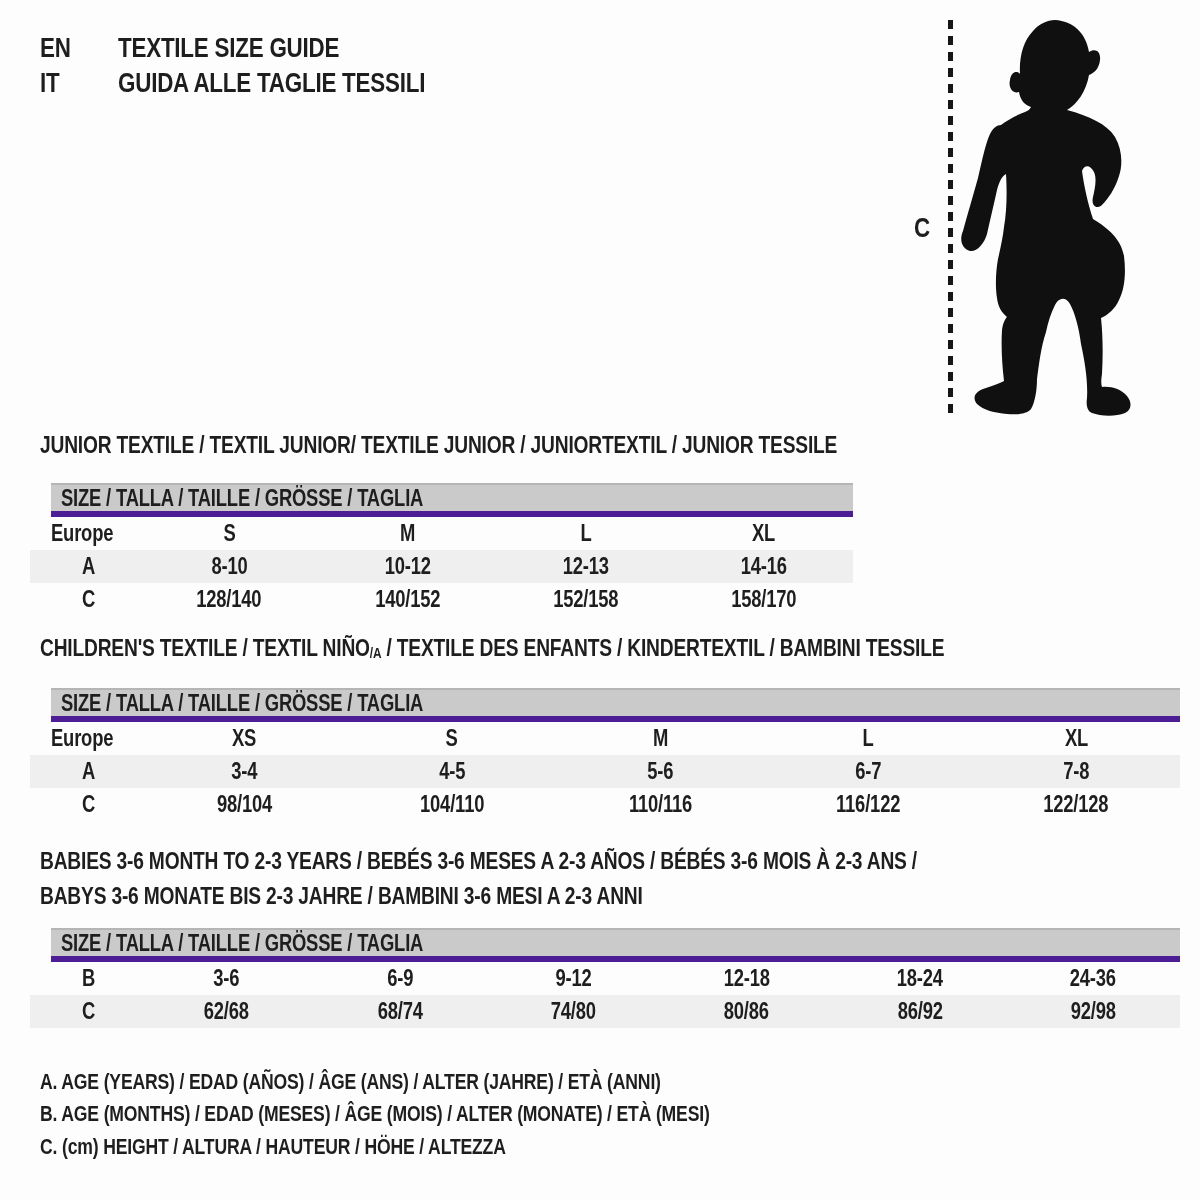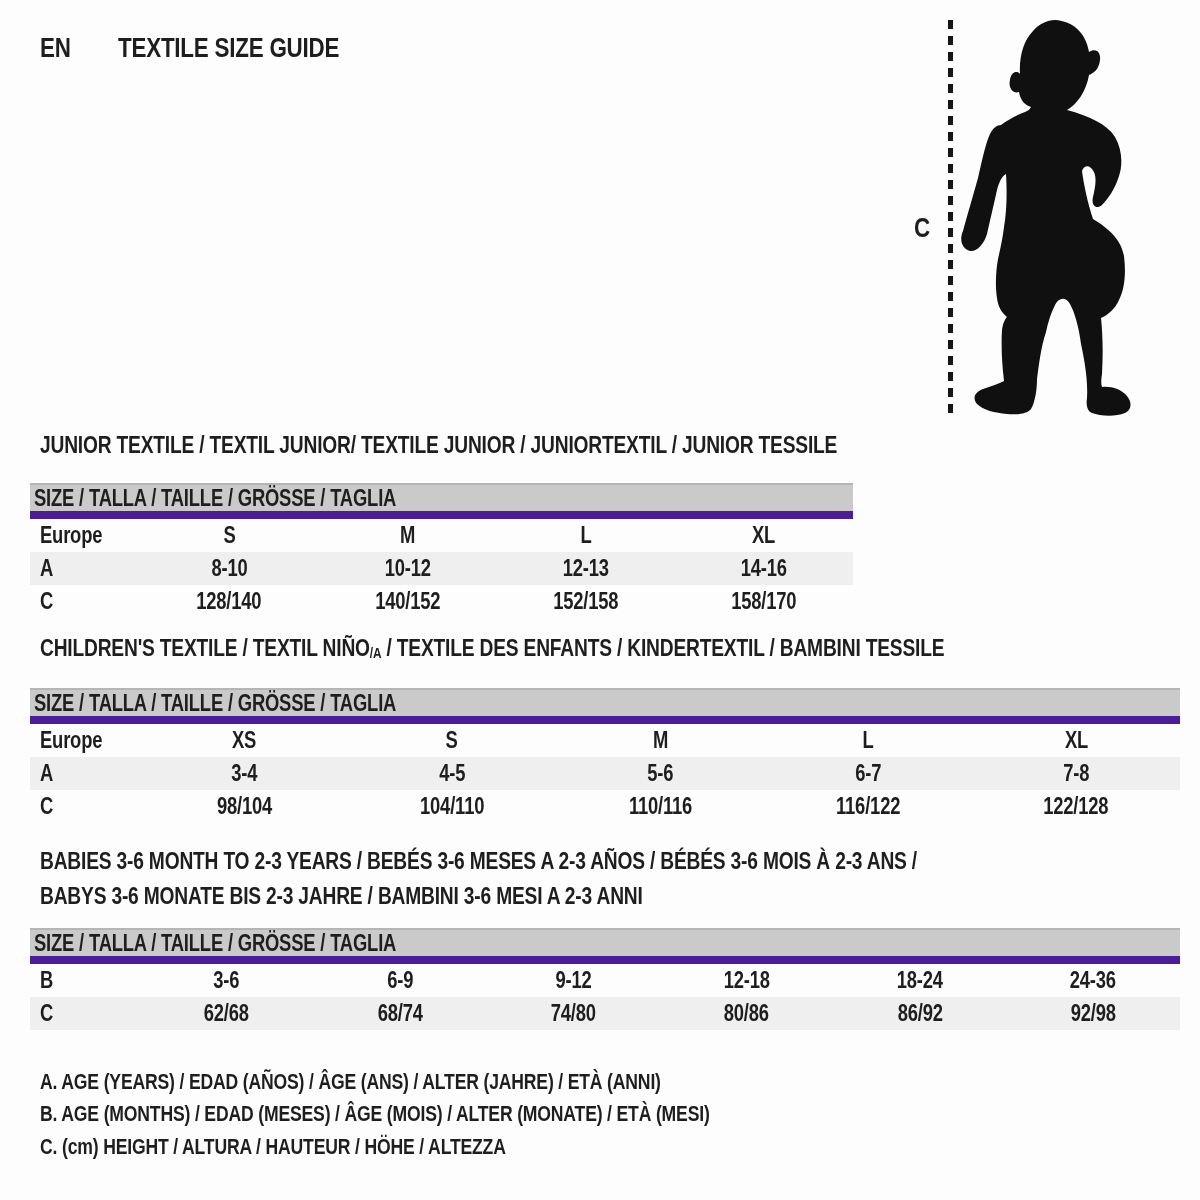--- a/index.html
+++ b/index.html
@@ -19,39 +19,43 @@
              background:repeating-linear-gradient(to bottom,#161616 0 9px,transparent 9px 16px);}
   .c-label{position:absolute;left:914px;top:212px;font-size:28px;}
   .baby-svg{position:absolute;left:955px;top:18px;width:190px;height:402px;}
 
   
   .sec-title{position:absolute;left:40px;font-size:24px;line-height:1;}
   .sub-frag{font-size:0.62em;vertical-align:-0.12em;}
 
   
   .tbl{position:absolute;left:30px;font-size:23px;}
-  .tbl-head{height:26px;background:#cacaca;border-top:2px solid #b5b5b5;border-bottom:8px solid #4c1d95;
-            display:flex;align-items:center;padding-left:4px;}
+  .tbl-head{height:26px;background:#cacaca;border-top:2px solid #b5b5b5;border-bottom:6px solid #4c1d95;
+            display:flex;align-items:center;padding-left:10px;margin-left:21px;}
   .row{display:flex;height:33px;align-items:center;}
   .row.alt{background:#efefef;}
   .cell{flex:1;text-align:center;}
-  .cell.lab{flex:0 0 100px;text-align:left;padding-left:10px;}
+  .cell.lab{flex:0 0 100px;text-align:center;padding-left:10px;}
 
   
   .legend-line{position:absolute;left:40px;font-size:22px;line-height:1;}
 </style>
 </head>
 <body>
 
 <div class="page">
 
   <div class="lang-header">
     <div class="lang-row">
       <span class="lang-code"><span class="ct">EN</span></span>
       <span class="ct">TEXTILE SIZE GUIDE</span>
+    </div>
+    <div class="lang-row">
+      <span class="lang-code"><span class="ct">IT</span></span>
+      <span class="ct">GUIDA ALLE TAGLIE TESSILI</span>
     </div>
   </div>
 
   <div class="dash-line"></div>
   <div class="c-label ct">C</div>
   <svg class="baby-svg" viewBox="0 0 190 402" aria-hidden="true">
     <path fill="#101010" d="M100,2
       C118,3 131,15 134,34 C140,30 146,33 145,42 C144,51 139,55 134,57
       C131,74 122,86 112,92 C134,98 152,106 160,119 C167,131 168,146 164,158
       C160,171 153,181 147,187 C141,192 136,187 138,179 C140,170 142,161 139,154

